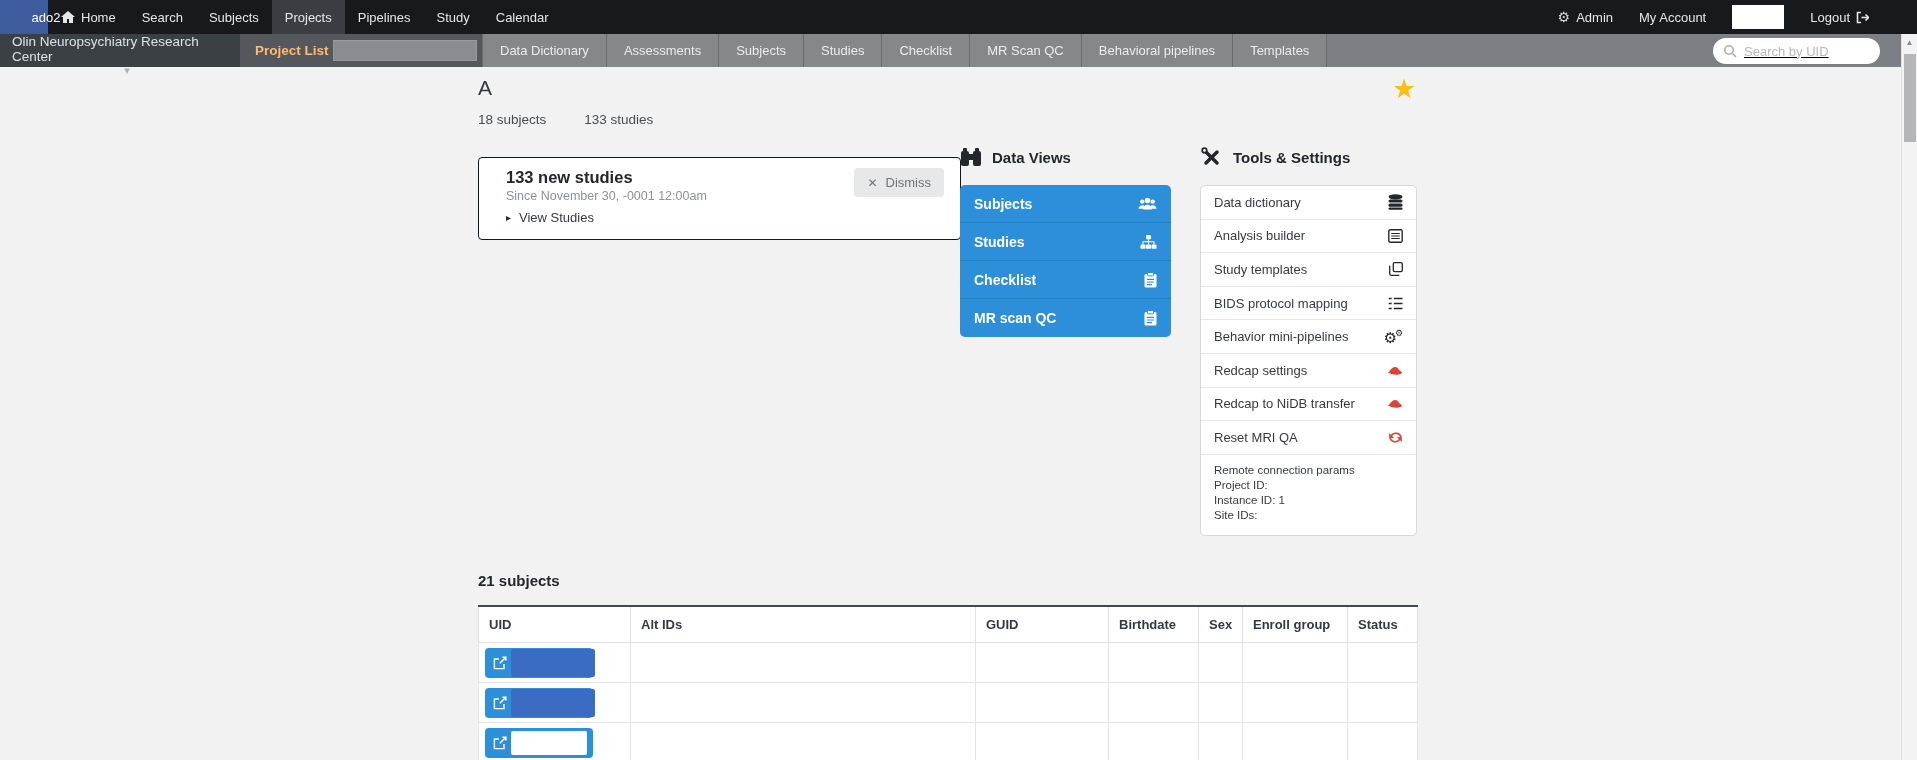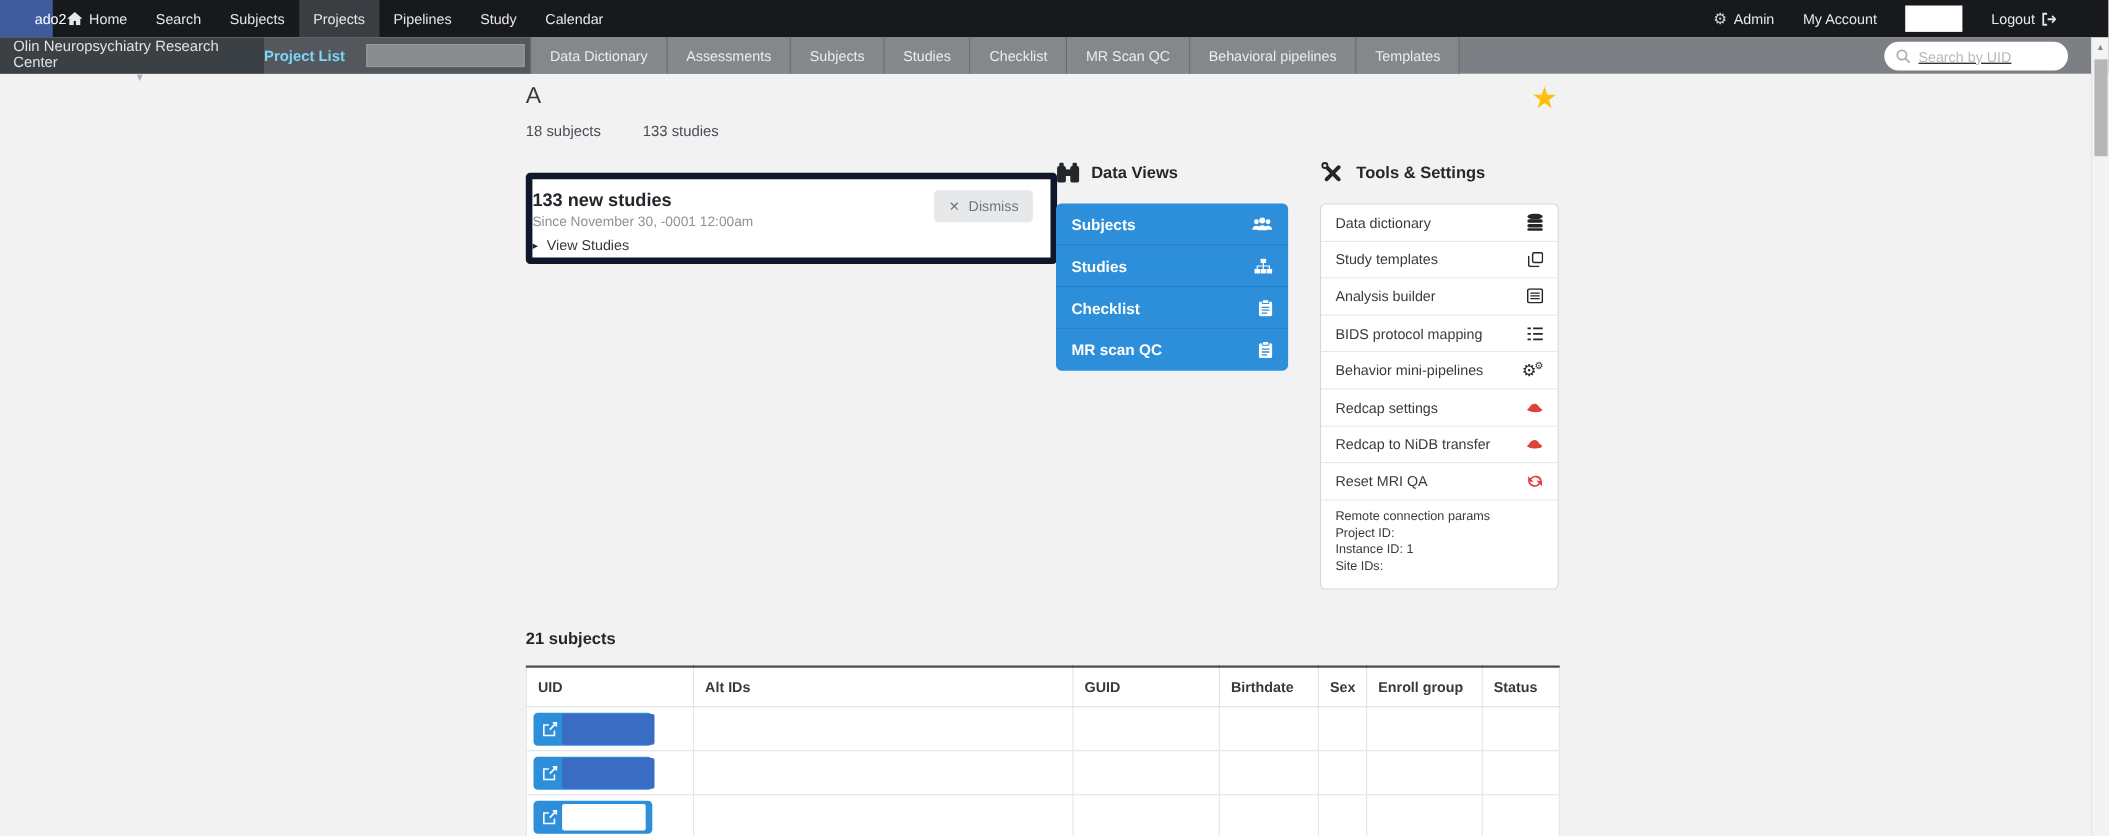--- a/index.html
+++ b/index.html
@@ -16,41 +16,41 @@
   .topnav-right { margin-left:auto; display:flex; align-items:center; gap:26px; padding-right:48px; color:#e6e7e8; font-size:13px; }
   .topnav-right .grp { display:flex; align-items:center; gap:6px; }
   .gear-glyph { font-size:14px; color:#d3d6d9; line-height:1; }
   .redact-white-box { width:52px; height:24px; background:#ffffff; }
 
   
   .subbar { position:absolute; left:0; top:34px; width:1917px; height:33px; background:#7c7f83; }
   .seg1 { position:absolute; left:0; top:0; width:240px; height:33px; background:#3b4045; display:flex; align-items:center; padding:0 12px; color:#dfe1e2; font-size:13.5px;flex-direction:column; }
   .seg1 .caret { margin-left:14px; color:#aeb2b6; font-size:11px; }
   .seg2 { position:absolute; left:240px; top:0; width:242px; height:33px; background:#54585c; display:flex; align-items:center; color:#dfe1e2; font-size:13.5px; }
-  .seg2 .pl-label { font-weight:bold; color:#7dd3fc; }
+  .seg2 .pl-label { padding-left:15px; font-weight:bold; color:#fdba74; }
   .seg2 input { position:absolute; left:93px; top:6px; width:144px; height:21px; background:#8a8d90; border:1px solid #97999c; outline:none; }
   .subtabs { position:absolute; left:482px; top:0; height:33px; display:flex; }
   .subtab { display:flex; align-items:center; padding:0 17px; background:#85888b; border-left:1px solid #696c6f; color:#ebecec; font-size:13px; }
   .subtab:last-child { border-right:1px solid #696c6f; }
   .uid-search { position:absolute; right:37px; top:4px; width:167px; height:26px; background:#fff; border-radius:13px; display:flex; align-items:center; padding:0 10px; gap:7px;text-decoration:underline; }
   .uid-search input { border:none; outline:none; font-size:13px; width:120px; color:#555; background:transparent; }
   .uid-search input::placeholder { color:#b4bac0; }
 
   
   .scrollbar { position:absolute; right:0; top:34px; width:16px; height:726px; background:#f3f3f4; border-left:1px solid #e3e3e4; }
   .scrollbar .arrow { display:block; text-align:center; font-size:8px; color:#8a8a8a; padding-top:4px; }
   .scrollbar .thumb { position:absolute; left:2px; top:20px; width:12px; height:88px; background:#b4b6b8; }
 
   
   .page-title { position:absolute; left:478px; top:76px; font-size:21px; color:#343a40; }
   .fav-star { position:absolute; left:1392px; top:76px; font-size:27px; color:#fdc011; line-height:1; cursor:default; }
   .stats { position:absolute; left:478px; top:112px; display:flex; gap:38px; font-size:13.5px; color:#454d55; }
 
   
-  .notice-card { position:absolute; left:478px; top:157px; width:483px; height:83px; background:#fff; border:6px solid #0f172a; border-radius:4px; padding:10px 0; }
+  .notice-card { position:absolute; left:478px; top:157px; width:483px; height:83px; background:#fff; border:1px solid #0f172a; border-radius:4px; padding:10px 27px; }
   .notice-title { font-size:16.5px; font-weight:bold; color:#23272b; }
   .notice-since { font-size:12.5px; color:#8b9298; margin-top:2px; }
   .notice-view { margin-top:7px; font-size:13px; color:#343a40; display:flex; align-items:center; gap:8px; cursor:default; }
   .notice-view .tri { font-size:10px; color:#23272b; }
   .dismiss-btn { position:absolute; right:16px; top:10px; height:29px; background:#e7e8ea; border:none; border-radius:4px; padding:0 13px; font-size:13px; color:#6d757d; display:flex; align-items:center; gap:8px; font-family:"Liberation Sans",sans-serif; }
   .dismiss-btn .x { font-size:12px; }
 
   
   .sec-head { position:absolute; display:flex; align-items:center; gap:10px; font-size:15px; font-weight:bold; color:#23272b; }
   .dv-head { left:960px; top:147px; }
@@ -295,34 +295,34 @@
       <span class="tool-icon">
         <svg width="15" height="16" viewBox="0 0 15 16" fill="#23272b">
             <ellipse cx="7.5" cy="2.8" rx="7" ry="2.6"></ellipse>
             <rect x="0.5" y="5.4" width="14" height="3.2" rx="1.6"></rect>
             <rect x="0.5" y="9.6" width="14" height="3.2" rx="1.6"></rect>
             <rect x="0.5" y="13.4" width="14" height="2.4" rx="1.2"></rect>
           </svg>
       </span>
     </div>
     <div class="tool-row">
+      <span class="tool-label">Analysis builder</span>
+      <span class="tool-icon">
+        <svg width="15" height="14" viewBox="0 0 15 14" fill="none" stroke="#23272b">
+            <rect x="0.8" y="0.8" width="13.4" height="12.4" rx="1.6" stroke-width="1.4"></rect>
+            <path d="M3.2 4.5h8.6M3.2 7h8.6M3.2 9.5h8.6" stroke-width="1.2"></path>
+          </svg>
+      </span>
+    </div>
+    <div class="tool-row">
       <span class="tool-label">Study templates</span>
       <span class="tool-icon">
         <svg width="14" height="14" viewBox="0 0 14 14" fill="none" stroke="#23272b" stroke-width="1.3">
             <rect x="4.3" y="0.7" width="9" height="9" rx="1.4"></rect>
             <path d="M10.3 13.3H2.2a1.5 1.5 0 0 1-1.5-1.5V3.7"></path>
-          </svg>
-      </span>
-    </div>
-    <div class="tool-row">
-      <span class="tool-label">Analysis builder</span>
-      <span class="tool-icon">
-        <svg width="15" height="14" viewBox="0 0 15 14" fill="none" stroke="#23272b">
-            <rect x="0.8" y="0.8" width="13.4" height="12.4" rx="1.6" stroke-width="1.4"></rect>
-            <path d="M3.2 4.5h8.6M3.2 7h8.6M3.2 9.5h8.6" stroke-width="1.2"></path>
           </svg>
       </span>
     </div>
     <div class="tool-row">
       <span class="tool-label">BIDS protocol mapping</span>
       <span class="tool-icon">
         <svg width="15" height="13" viewBox="0 0 15 13" stroke="#23272b" stroke-width="1.5">
             <path d="M0.7 1.5h3M5.8 1.5h8.7M0.7 6.5h3M5.8 6.5h8.7M0.7 11.5h3M5.8 11.5h8.7"></path>
           </svg>
       </span>

